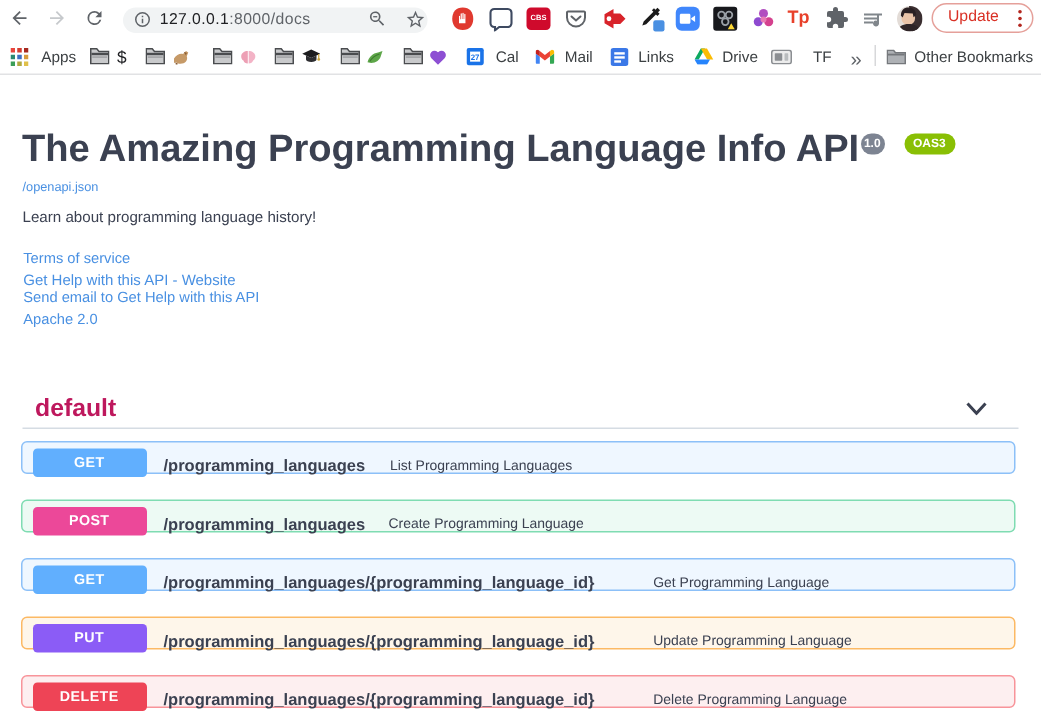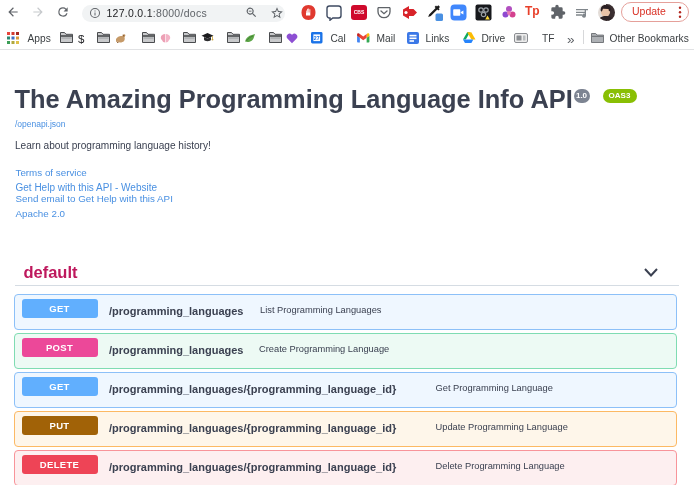--- a/index.html
+++ b/index.html
@@ -15,21 +15,21 @@
   .bm-label { position:absolute; top:33.4px; font-size:10.2px; color:#3c4043; white-space:nowrap; }
   .update-pill { position:absolute; left:621px; top:2px; width:68px; height:20px;
     border:1.5px solid #e5a09a; border-radius:10px; }
   .update-txt { position:absolute; left:632px; top:5px; font-size:10.5px; color:#d93025; font-weight:500;}
   
   .title { position:absolute; left:14.6px; top:85px; font-size:25.4px; font-weight:bold; color:#3b4151; }
   .badge { position:absolute; top:89.3px; height:13.5px; border-radius:7px; color:#fff;
     font-size:8px; font-weight:bold; text-align:center; line-height:13.5px; }
   .link { color:#4990e2; text-decoration:none; }
   .sm { position:absolute; font-size:10.5px; }
-  .op { position:absolute; left:14px; width:663px; height:36px; border-radius:4px; border:1px solid; }
+  .op { position:absolute; left:14px; width:663px; height:22px; border-radius:4px; border:1px solid; }
   .opbtn { position:absolute; left:6.5px; top:4.5px; width:76px; height:19px; border-radius:3px;
     color:#fff; font-size:9.5px; font-weight:bold; text-align:center; line-height:19px; letter-spacing:0.3px; }
   .oppath { position:absolute; left:94px; top:10.2px; font-family:Liberation Sans, sans-serif;
     font-size:11px; font-weight:bold; color:#3b4151; }
   .opdesc { position:absolute; top:10.4px; font-size:9.3px; color:#3b4151; white-space:nowrap; }
 </style>
 </head>
 <body>
 <div id="toolbar"></div>
 <div id="bookmarks"></div>
@@ -278,21 +278,21 @@
   <div class="opbtn" style="background:#ec4899;">POST</div>
   <div class="oppath">/programming_languages</div>
   <div class="opdesc" style="left:244px;">Create Programming Language</div>
 </div>
 <div class="op" style="top:371.5px; background:#eff7ff; border-color:#8cc0f8;">
   <div class="opbtn" style="background:#61affe;">GET</div>
   <div class="oppath">/programming_languages/{programming_language_id}</div>
   <div class="opdesc" style="left:420.5px;">Get Programming Language</div>
 </div>
 <div class="op" style="top:410.5px; background:#fef6ea; border-color:#fcb964;">
-  <div class="opbtn" style="background:#a16207;">PUT</div>
+  <div class="opbtn" style="background:#8b5cf6;">PUT</div>
   <div class="oppath">/programming_languages/{programming_language_id}</div>
   <div class="opdesc" style="left:420.5px;">Update Programming Language</div>
 </div>
 <div class="op" style="top:449.5px; background:#fdeff0; border-color:#f8949a;">
   <div class="opbtn" style="background:#ee4456;">DELETE</div>
   <div class="oppath">/programming_languages/{programming_language_id}</div>
   <div class="opdesc" style="left:420.5px;">Delete Programming Language</div>
 </div>
 
 </body></html>

